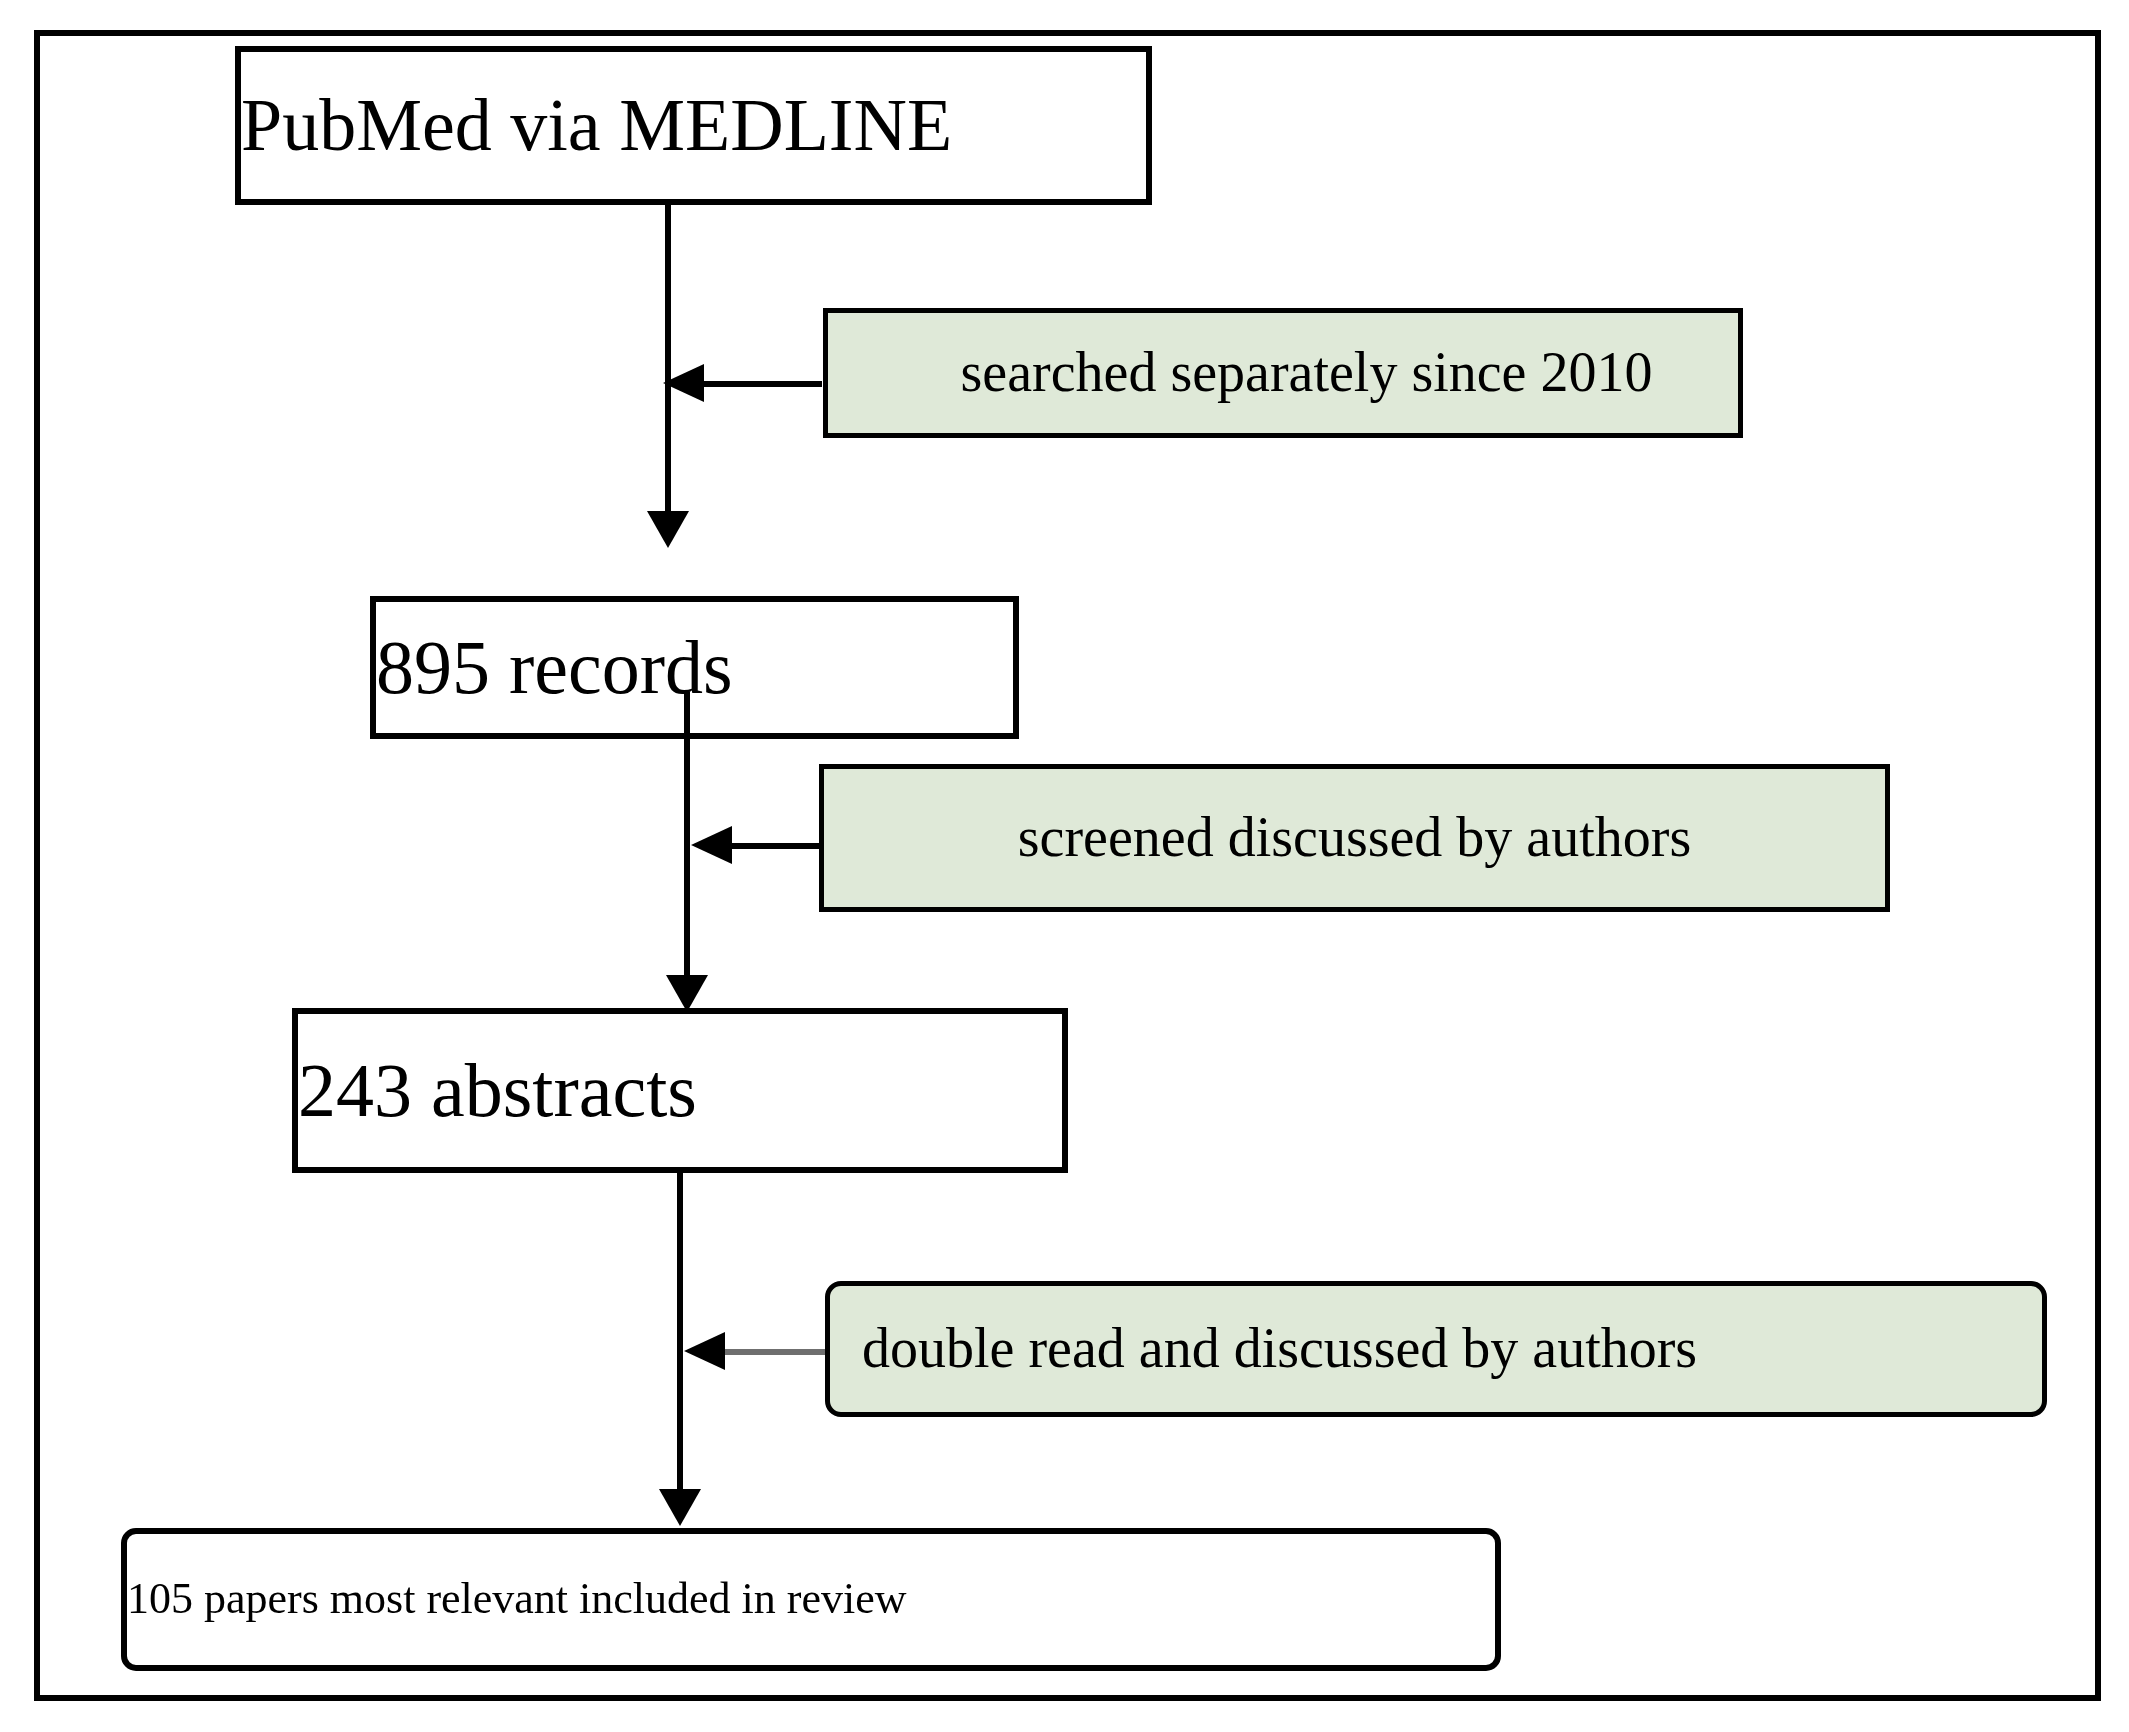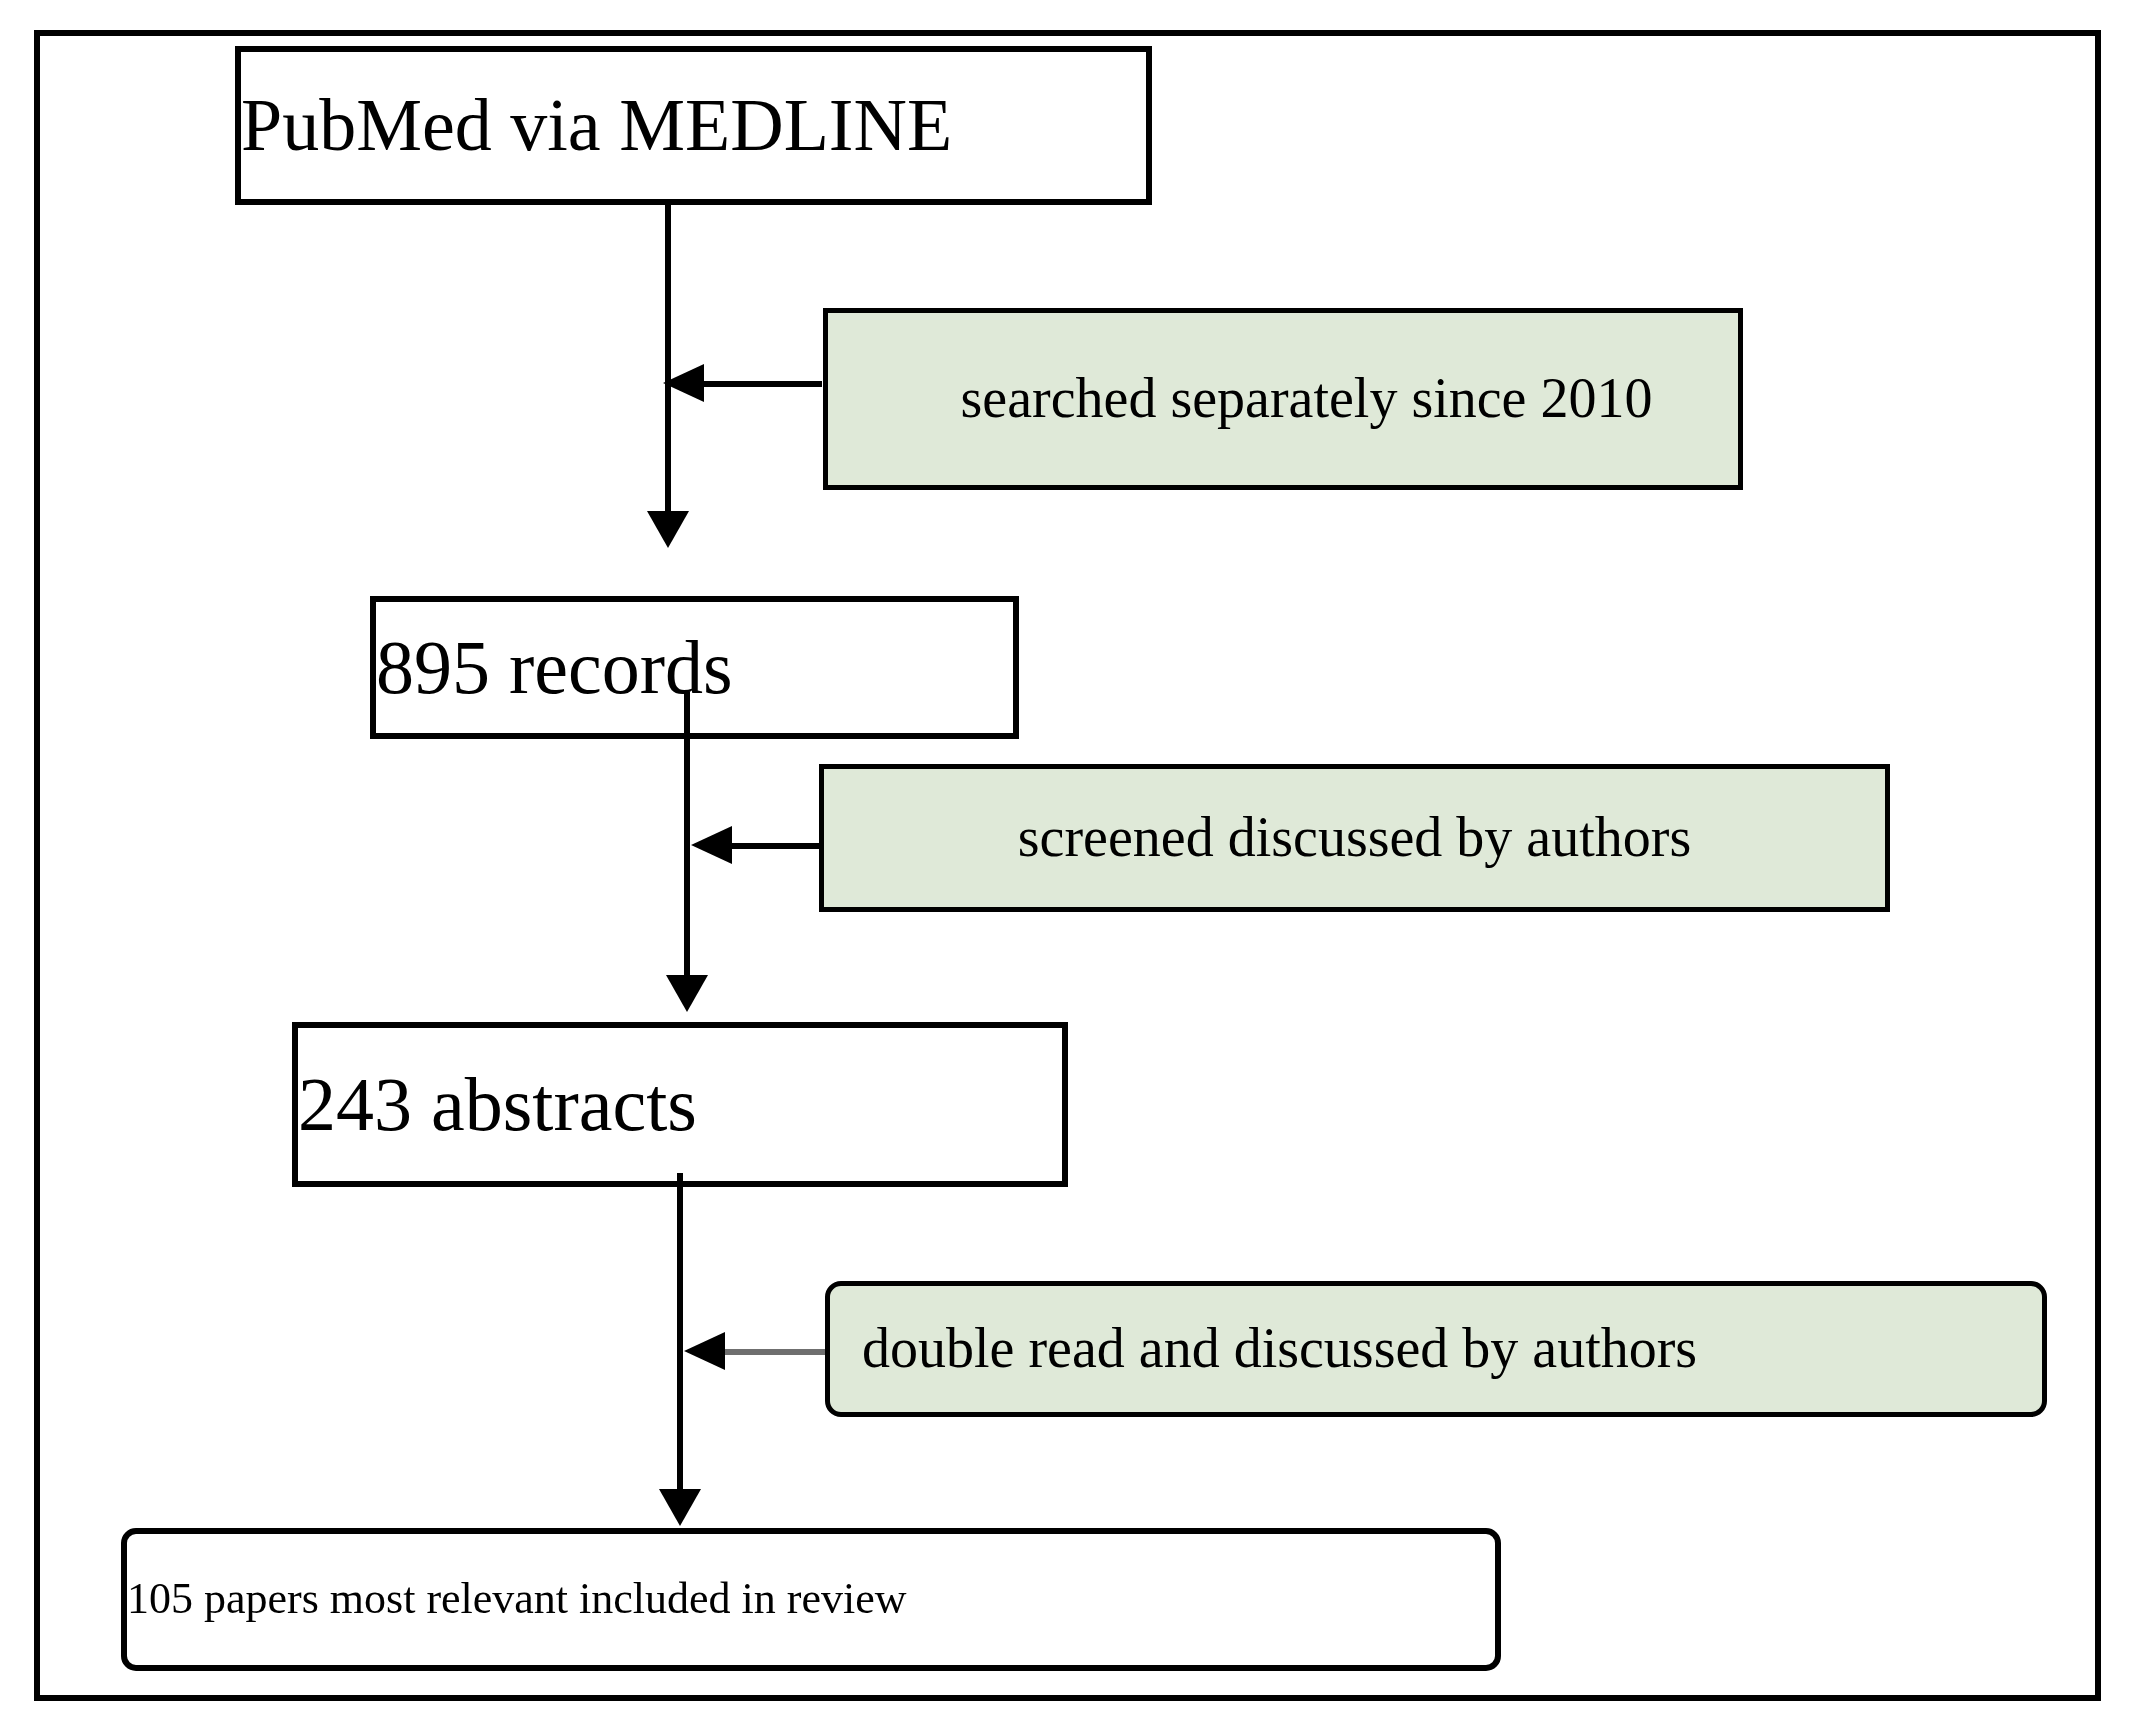--- a/index.html
+++ b/index.html
@@ -39,24 +39,24 @@
     box-sizing: border-box;
     border: 5.6px solid #000000;
     display: flex;
     align-items: center;
     justify-content: center;
     text-align: center;
     line-height: 1.1;
   }
   .box-source    { left: 235px;  top: 46px;   width: 917px; height: 159px; font-size: 74px; }
   .box-records   { left: 370px;  top: 549px;  width: 649px;  height: 143px; font-size: 76px; margin-top: 47px; }
-  .box-abstracts { left: 292px;  top: 1008px; width: 776px; height: 165px; font-size: 76px; margin-top: 14px; }
+  .box-abstracts { left: 292px;  top: 1008px; width: 776px; height: 165px; font-size: 76px; }
   .box-included  { left: 121px;  top: 1528px; width: 1380px; height: 143px; font-size: 44px; border-radius: 15px; }
 
-  .note-searched { left: 823px; top: 308px;  width: 920px; height: 182px; font-size: 56px; padding-left: 47px; }
+  .note-searched { left: 823px; top: 308px;  width: 920px; height: 130px; font-size: 56px; padding-left: 47px; }
   .note-screened { left: 819px; top: 764px; width: 1071px; height: 148px; font-size: 56px; }
   .note-double   { left: 825px; top: 1281px; width: 1222px; height: 136px; font-size: 56px;
                    justify-content: flex-start; padding-left: 32px; text-align: left; border-radius: 16px; }
 
   .vline {
     position: absolute;
     width: 5.6px;
     background: #000000;
   }
   .vline-1 { left: 665px; top: 205px;  height: 315px; }

